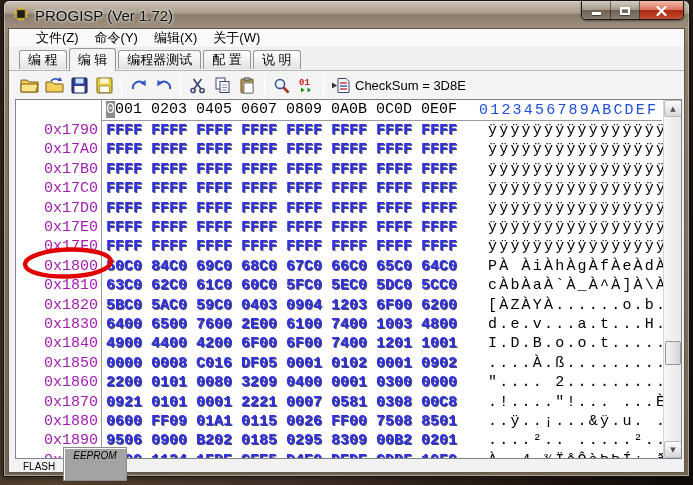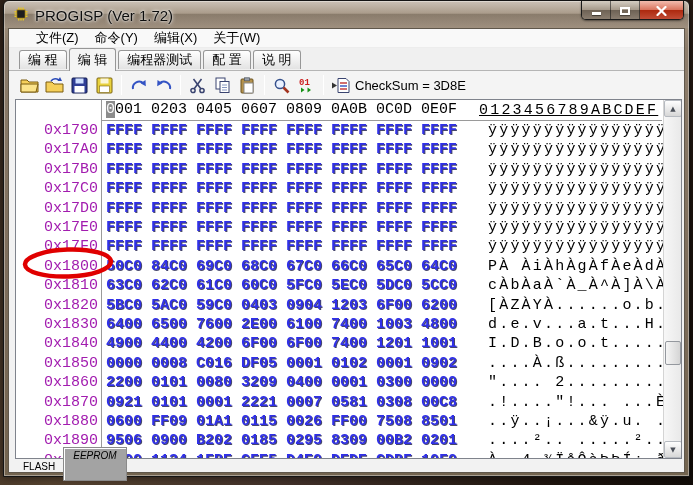--- a/index.html
+++ b/index.html
@@ -67,21 +67,21 @@
   .sep { width:1px; height:20px; background:#b4b4b4; border-right:1px solid #fff; margin:0 4px; }
   .checksum { font-size:13px; color:#000; margin-left:2px; white-space:nowrap; }
   
   .hexpanel {
     position:absolute; left:6px; top:70px; width:667px; height:360px;
     background:#fff; border:1px solid #7f838c; overflow:hidden;
     font-family:"Liberation Mono","DejaVu Sans Mono",monospace; font-size:15px;
   }
   .hdr-hex { position:absolute; left:90px; top:1px; color:#000; white-space:pre; }
   .hdr-cursor { background:#8c8c8c; color:#fafafa; }
-  .hdr-ascii { position:absolute; left:463px; top:2px; color:#000000; letter-spacing:2.2px; white-space:pre;text-decoration:underline; }
+  .hdr-ascii { position:absolute; left:463px; top:2px; color:#1d4ed8; letter-spacing:2.2px; white-space:pre; }
   .hline { position:absolute; left:85px; top:20px; width:561px; height:1px; background:#9a9a9a; }
   .vline { position:absolute; left:85px; top:0; bottom:0; width:1px; background:#9a9a9a; }
   .hexrow { position:absolute; left:0; height:19px; white-space:pre; }
   .addr { position:absolute; left:0; top:0; width:82px; text-align:right; color:#a21caf; }
   .hex  { position:absolute; left:90px; top:0; color:#3030e8; font-weight:bold; text-shadow:1px 1px 0 rgba(8,8,58,.75); }
   .ascii{ position:absolute; left:463px; top:0; color:#000; letter-spacing:2.2px;margin-left:9px; }
   .scrollbar {
     position:absolute; top:0; right:0; bottom:0; width:18px;
     background:linear-gradient(90deg,#f7f7f7,#e9e9e9); border-left:1px solid #d4d4d4;
   }

